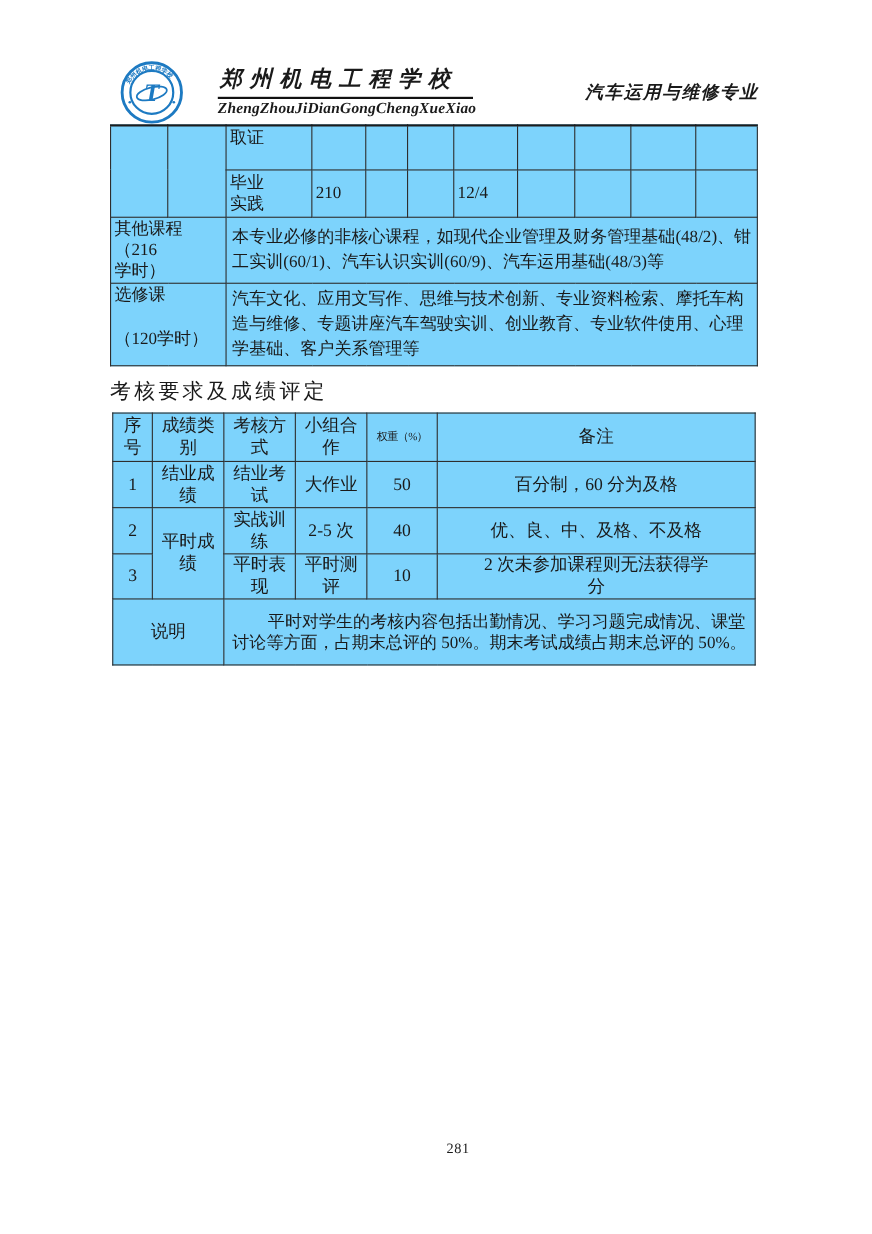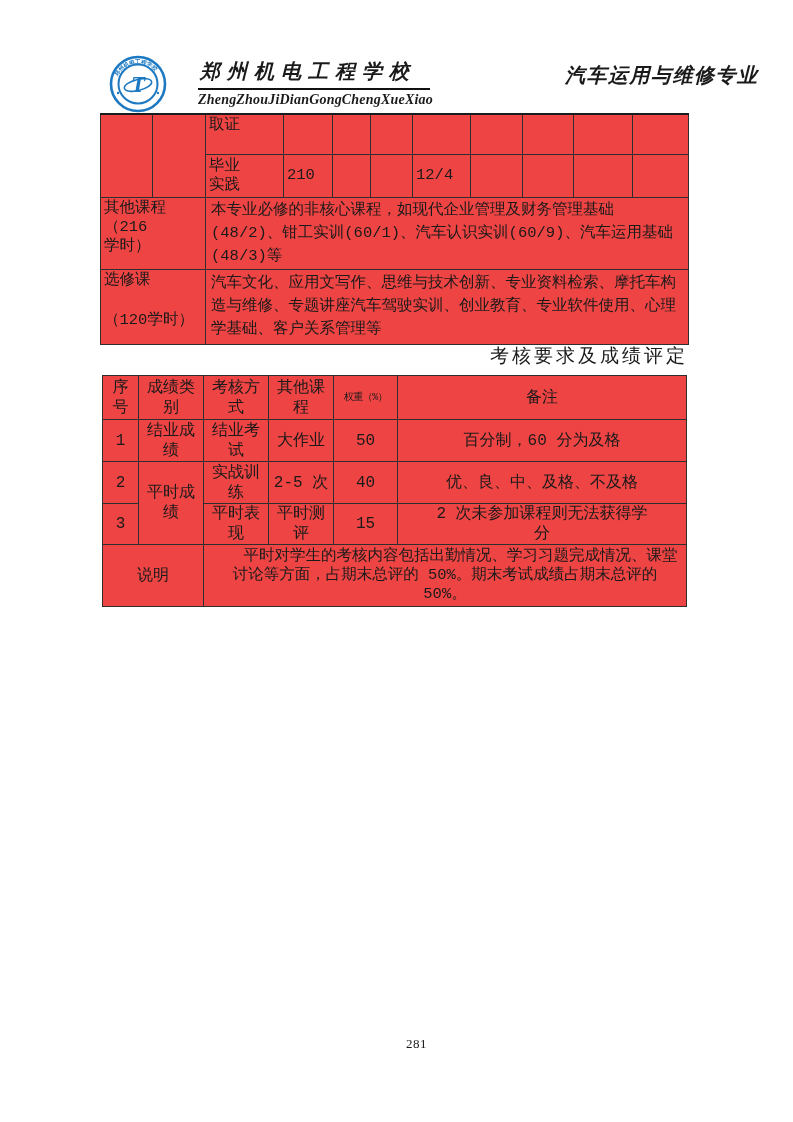--- a/index.html
+++ b/index.html
@@ -10,35 +10,35 @@
   }
   
   .logo { position:absolute; left:109px; top:55px; width:58px; height:58px; }
   .school-block { position:absolute; left:198px; top:58px; }
   .school-name {
     display:inline-block; font-size:20px; font-weight:bold; font-style:italic;
     letter-spacing:7px; padding:0 14px 3px 2px; border-bottom:2px solid #111;
     white-space:nowrap;
   }
   .school-pinyin { font-size:14px; font-weight:bold; font-style:italic; letter-spacing:0.2px; margin-top:2px; }
-  .major-title { position:absolute; left:532px; top:62px; font-size:20px; font-weight:bold; font-style:italic; letter-spacing:1.5px; white-space:nowrap;margin-left:33px; }
+  .major-title { position:absolute; left:532px; top:74px; font-size:16px; font-weight:bold; font-style:italic; letter-spacing:1.5px; white-space:nowrap; }
 
   
-  table { border-collapse:collapse; table-layout:fixed; position:absolute; background:#ef4444;font-family:Liberation Mono, monospace; }
+  table { border-collapse:collapse; table-layout:fixed; position:absolute; background:#7dd3fc; }
   td,th { border:1px solid #2e2e2e; overflow:hidden; }
   .pre { white-space:pre-line; }
 
   .t1 { left:100px; top:113px; width:588px; border:1px solid #2e2e2e; border-top:2.5px solid #1c1c1c; }
   .t1 td { font-size:15.5px; line-height:19px; padding:1px 3px; vertical-align:middle; text-align:left; }
   .t1 .topleft { vertical-align:top; }
   .t1 .desc { line-height:23px; padding:1px 5px; }
   .h40{height:40px} .h43{height:43px} .h50{height:50px} .h75{height:75px}
   .elect-gap { margin-top:21px; }
 
-  .section-title { position:absolute; left:100px; top:343px; width:588px; text-align:right; font-size:19px; letter-spacing:3px; }
+  .section-title { position:absolute; left:100px; top:343px; width:588px; text-align:left; font-size:19px; letter-spacing:3px; }
 
   .t2 { left:102px; top:375px; width:584px; }
   .t2 th, .t2 td { font-size:16px; line-height:20px; font-weight:normal; text-align:center; vertical-align:middle; padding:0 4px; }
   .t2 .th-weight { font-size:10px; letter-spacing:-0.5px; white-space:nowrap; padding:0; }
   .h44{height:44px} .h42{height:42px} .h41{height:41px} .h60{height:60px}
   .t2 .note-text { text-align:center; text-indent:2em; font-size:15.5px; line-height:19px; padding:2px 6px; }
 
   
   .explanation {
     position:absolute; left:101px; top:648px; width:589px;
@@ -137,21 +137,21 @@
         <col style="width:65px">
       <col style="width:65px">
         <col style="width:64px">
         <col style="width:289px">
     </colgroup>
     <tbody>
         <tr class="h44">
       <th>序号</th>
       <th>成绩类别</th>
       <th>考核方式</th>
-      <th>其他课程</th>
+      <th>小组合作</th>
       <th class="th-weight">权重（%）</th>
       <th>备注</th>
     </tr>
     <tr class="h42">
       <td>1</td>
       <td>结业成绩</td>
       <td>结业考试</td>
       <td>大作业</td>
       <td>50</td>
       <td>百分制，60 分为及格</td>
@@ -161,21 +161,21 @@
       <td rowspan="2">平时成绩</td>
       <td>实战训练</td>
       <td>2-5 次</td>
       <td>40</td>
       <td>优、良、中、及格、不及格</td>
     </tr>
     <tr class="h41">
       <td>3</td>
       <td>平时表现</td>
       <td class="pre">平时测评</td>
-      <td>15</td>
+      <td>10</td>
       <td class="pre">2 次未参加课程则无法获得学
 分</td>
     </tr>
     <tr class="h60">
       <td colspan="2">说明</td>
       <td colspan="4" class="note-text">平时对学生的考核内容包括出勤情况、学习习题完成情况、课堂讨论等方面，占期末总评的 50%。期末考试成绩占期末总评的 50%。</td>
     </tr>
   </tbody>
     </table>
 

